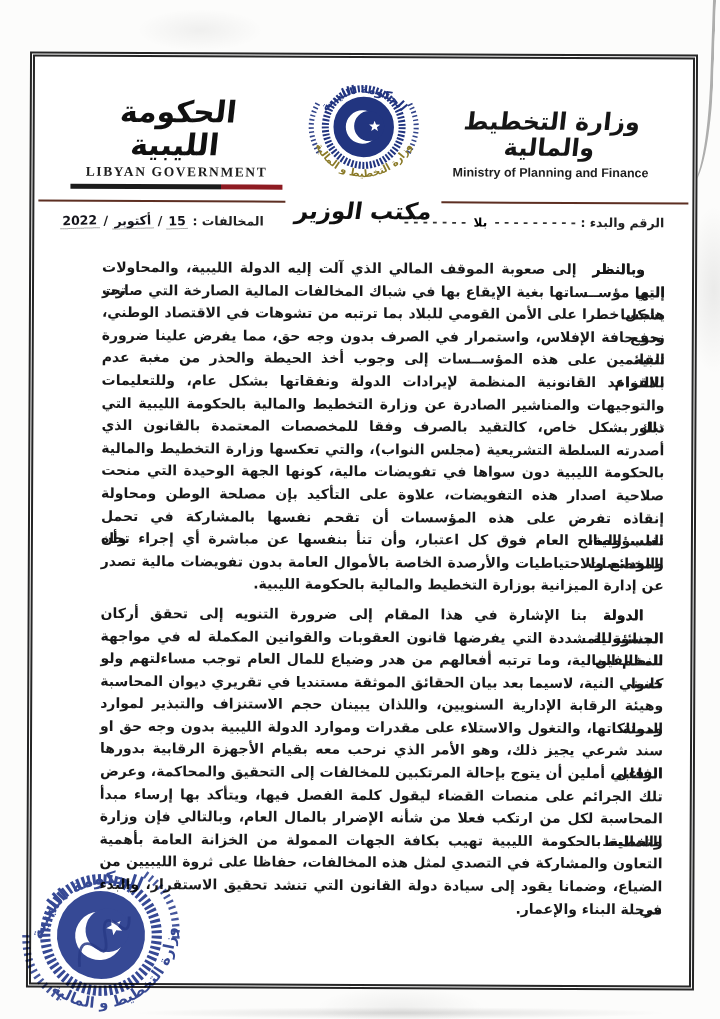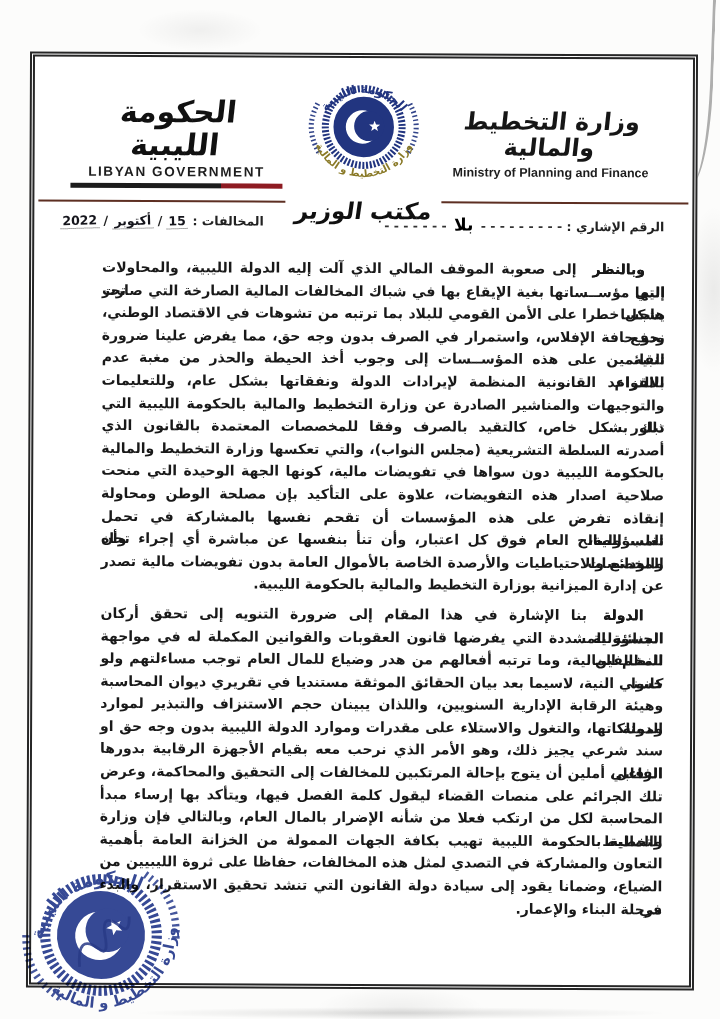--- a/index.html
+++ b/index.html
@@ -12,39 +12,39 @@
       radial-gradient(ellipse 120px 30px at 400px 1008px, rgba(0,0,0,.05), transparent 70%),
       #fcfcfb;}
   .edge-line{position:absolute;right:7px;top:-10px;width:16px;height:195px;
     border-right:3px solid #6f6f6f;border-bottom-right-radius:100% 55%;
     transform:rotate(2deg);opacity:.55;}
   .page{position:absolute;left:28px;top:53px;right:24px;bottom:30px;
     background:#fff;border:5px double #262626;transform:rotate(.25deg);}
   
   .gov-block{position:absolute;top:38px;left:36px;width:212px;text-align:center;}
   .gov-ar{font-size:30px;font-weight:bold;color:#111;transform:skewX(-6deg);line-height:1.1;}
-  .gov-en{font-family:Liberation Sans, sans-serif;font-size:13.5px;font-weight:bold;
+  .gov-en{font-family:Liberation Serif, serif;font-size:13.5px;font-weight:bold;
     letter-spacing:1.6px;color:#1d1d1d;margin-top:3px;}
   .gov-bar{height:4.5px;margin-top:4px;
     background:linear-gradient(90deg,#1c1c1c 0 71%,#8e1b22 71% 100%);}
   .seal{position:absolute;top:5px;left:50%;margin-left:-64px;width:128px;height:128px;}
   .ministry-block{position:absolute;top:50px;right:22px;width:240px;text-align:center;}
   .min-ar{font-size:24px;font-weight:bold;color:#161616;transform:skewX(-6deg);line-height:1.1;}
   .min-en{font-family:"Liberation Sans",sans-serif;font-size:12.5px;font-weight:bold;
     color:#1d1d1d;margin-top:4px;}
   
   .rule-row{position:absolute;top:131px;left:4px;right:4px;display:flex;align-items:center;}
   .rule-seg{flex:1;height:2px;background:#5d2f22;}
   .office-ar{font-size:23px;font-weight:bold;color:#101010;padding:0 10px;
     transform:translateY(9px) skewX(-8deg);white-space:nowrap;}
   
   .ref-row{position:absolute;top:156px;left:26px;right:28px;display:flex;
     justify-content:space-between;direction:rtl;font-size:12.5px;font-weight:bold;color:#222;}
   .ref-dots{letter-spacing:1px;color:#333;}
-  .ref-value{font-size:17px;color:#000;padding:0 3px;text-align:right;}
+  .ref-value{font-size:12px;color:#000;padding:0 3px;text-align:right;}
   .hand{color:#15151c;border-bottom:1px dotted #555;padding:0 2px;
     display:inline-block;transform:rotate(-2deg);}
   
   .body-text{position:absolute;top:199px;left:68px;right:27px;direction:rtl;
     font-size:14px;font-weight:bold;color:#191919;}
   .line{text-align:justify;text-align-last:justify;height:22.6px;line-height:22.6px;
     direction:rtl;}
   .line.p-start{text-indent:20px;}
   .line.p-end{text-align-last:right;}
   .para2{margin-top:7px;}
@@ -107,21 +107,21 @@
     </div>
 
     <div class="rule-row">
       <div class="rule-seg"></div>
       <div class="office-ar">مكتب الوزير</div>
       <div class="rule-seg"></div>
     </div>
 
     <div class="ref-row">
       <div>
-        <span>الرقم الإشاري :</span>
+        <span>الرقم والبدء :</span>
         <span class="ref-dots">- - - - - - - - -</span>
         <span class="ref-value">بلا</span>
         <span class="ref-dots">- - - - - - -</span>
       </div>
       <div>
         <span>المخالفات :</span>
         <span class="hand">15</span>
         <span>/</span>
         <span class="hand">أكتوبر</span>
         <span>/</span>

